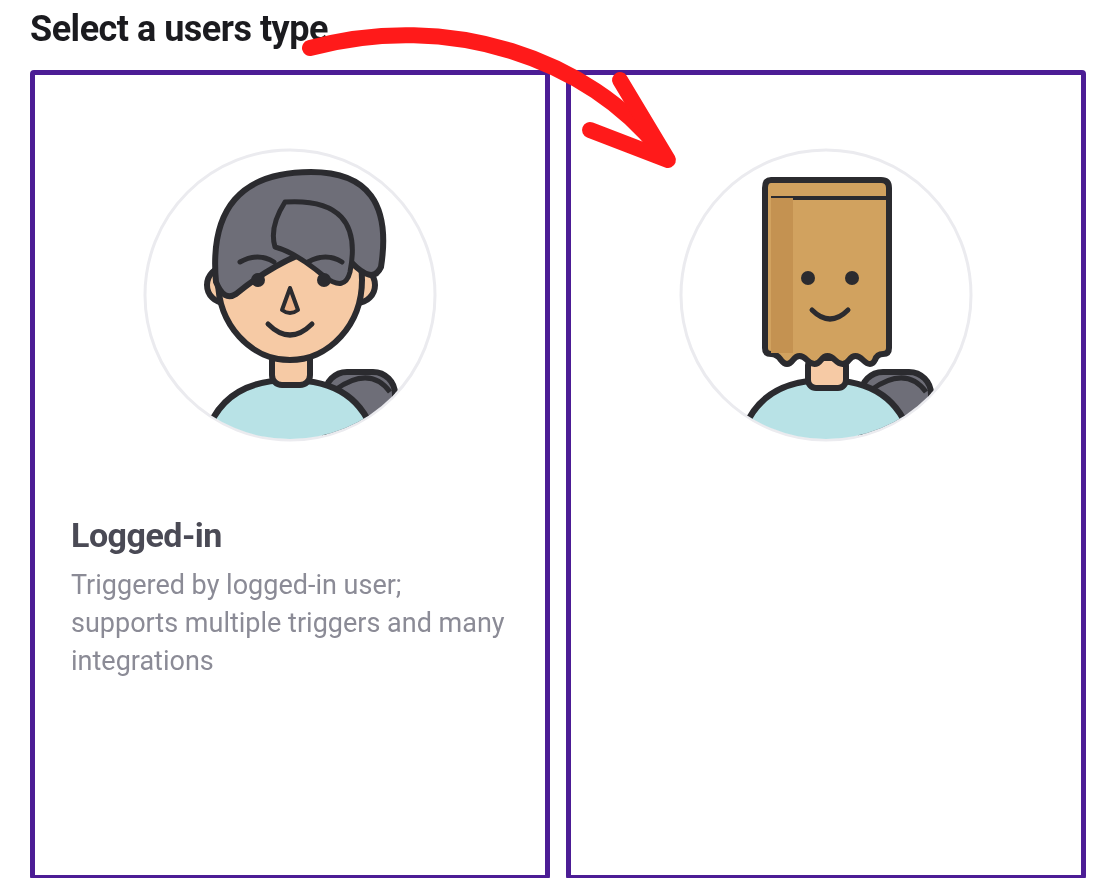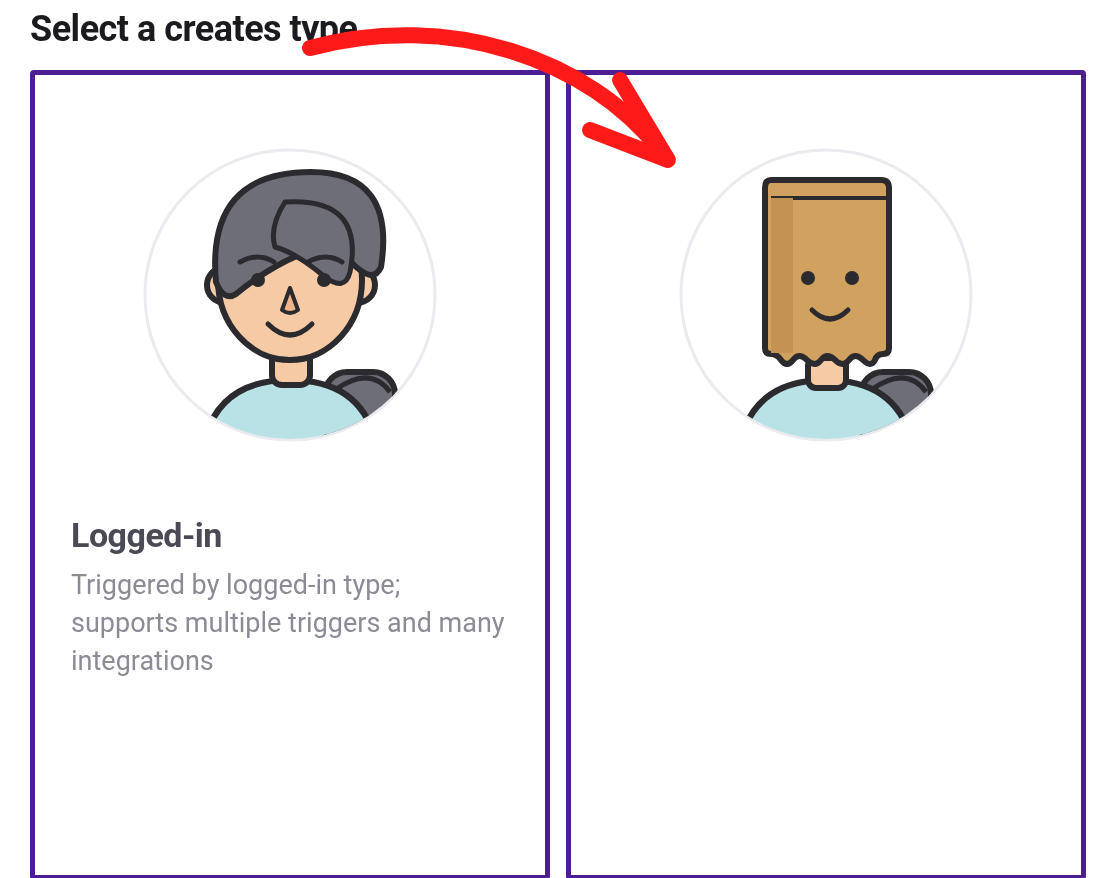--- a/index.html
+++ b/index.html
@@ -66,21 +66,21 @@
     height: 200px;
     pointer-events: none;
     z-index: 50;
   }
 </style>
 </head>
 <body>
 
 <div class="page">
 
-  <h1 class="page-title">Select a creates type</h1>
+  <h1 class="page-title">Select a users type</h1>
 
   <div class="cards">
 
     <div class="card">
       <div class="illus-wrap">
         <svg viewBox="0 0 300 320" width="300" height="370">
 
           <circle cx="150" cy="155" r="145" fill="#ffffff" stroke="#ebebef" stroke-width="3"></circle>
 
           <defs>
@@ -112,21 +112,21 @@
             <circle cx="118" cy="140" r="7" fill="#2b2b2f"></circle>
             <circle cx="184" cy="140" r="7" fill="#2b2b2f"></circle>
 
             <path d="M150 148 l-8 22 q8 6 16 0 Z" fill="#eeb48a" stroke="#2b2b2f" stroke-width="4" stroke-linejoin="round"></path>
 
             <path d="M128 184 q22 22 44 0" fill="none" stroke="#2b2b2f" stroke-width="5" stroke-linecap="round"></path>
           </g>
         </svg>
       </div>
       <div class="card-title">Logged-in</div>
-      <p class="card-desc">Triggered by logged-in type; supports multiple triggers and many integrations</p>
+      <p class="card-desc">Triggered by logged-in user; supports multiple triggers and many integrations</p>
     </div>
 
     <div class="card">
       <div class="illus-wrap">
         <svg viewBox="0 0 300 320" width="300" height="370">
           <circle cx="150" cy="155" r="145" fill="#ffffff" stroke="#ebebef" stroke-width="3"></circle>
           <defs>
             <clipPath id="clipB">
                 <circle cx="150" cy="155" r="144"></circle>
               </clipPath>

